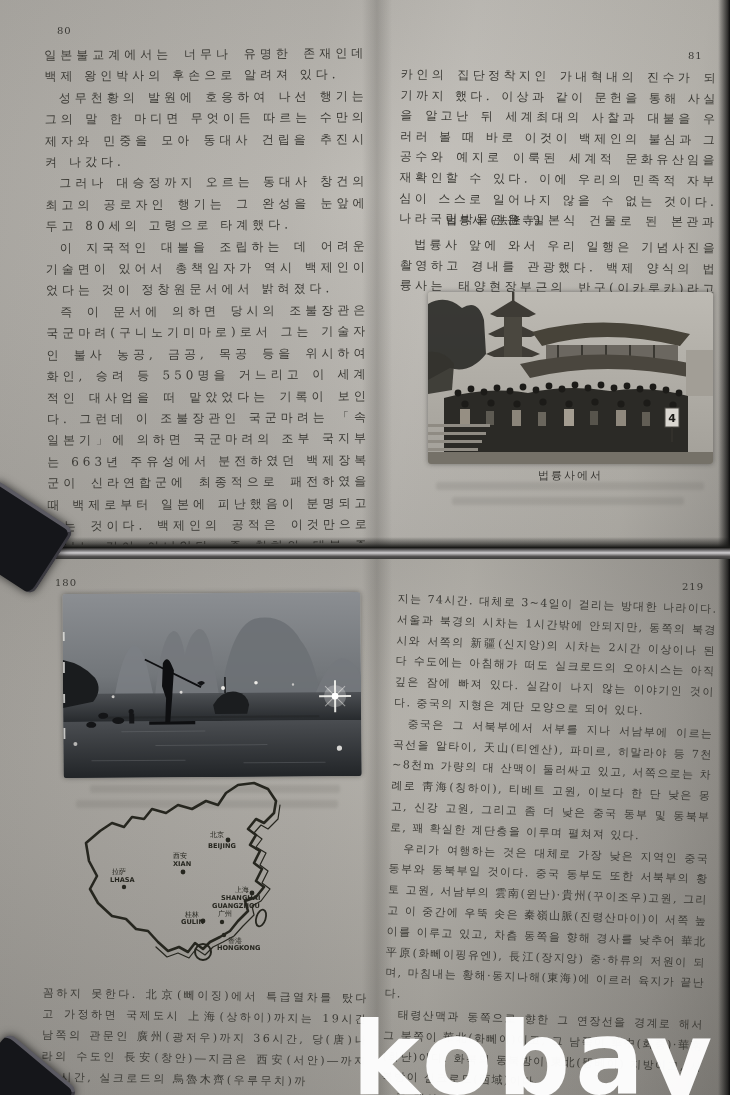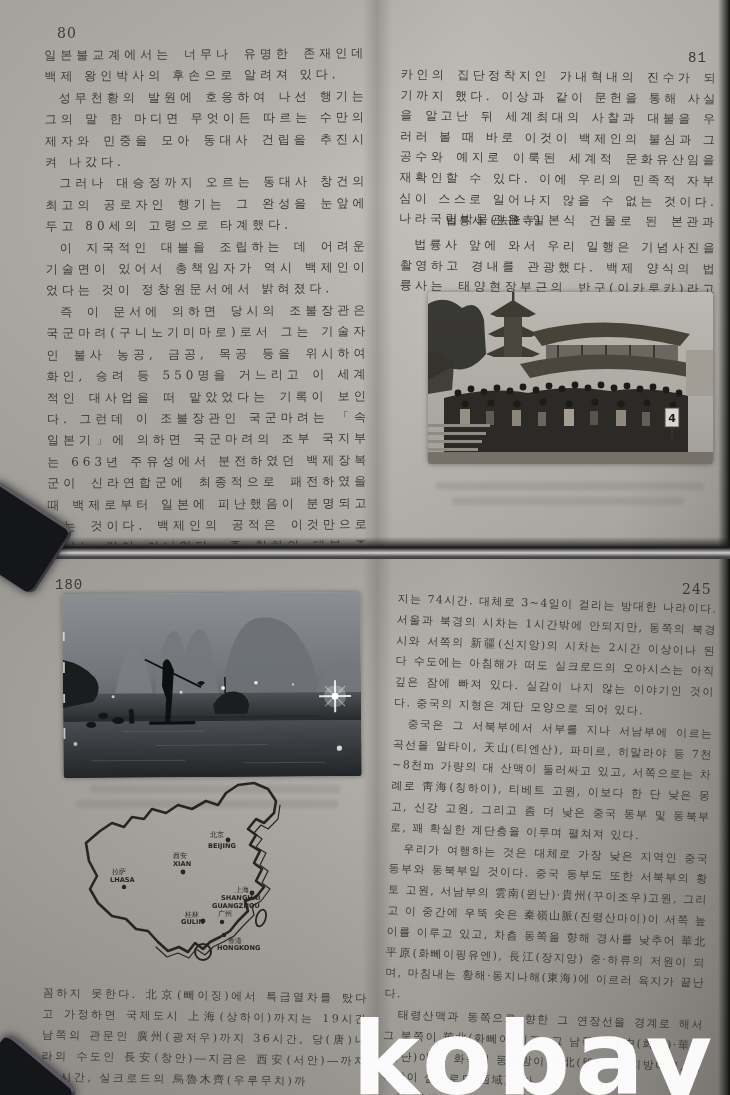--- a/index.html
+++ b/index.html
@@ -21,21 +21,21 @@
     background:linear-gradient(90deg,rgba(10,10,10,0) 0%,rgba(10,10,10,0.75) 80%,#0a0a0a 100%);}
   .separator{position:absolute;left:0;top:537px;width:730px;height:22px;z-index:5;
     background:linear-gradient(180deg,rgba(20,20,18,0) 0%,rgba(22,22,20,0.55) 30%,#1a1a18 48%,
                #8f8d8f 64%,#cfcdcf 72%,#555353 88%,#3a3a38 100%);}
   
   .corner-object{position:absolute;background:#15161a;border-radius:9px;
     border-top:4px solid #5b5a62;border-right:3px solid #3c3b42;box-shadow:0 0 10px rgba(0,0,0,0.7);}
   .corner-object.a{left:-34px;top:498px;width:92px;height:74px;transform:rotate(33deg);z-index:6;}
   .corner-object.b{left:-30px;top:1051px;width:88px;height:84px;transform:rotate(40deg);z-index:6;}
   
-  .pagenum{position:absolute;font-size:14px;color:#3a3935;letter-spacing:1px;}
+  .pagenum{position:absolute;font-size:10px;color:#3a3935;letter-spacing:1px;}
   .tblock{position:absolute;color:#3b3a35;text-align:justify;word-break:break-all;overflow:hidden;}
   .tblock p{margin:0;text-indent:14px;}
   .tblock p.noind{text-indent:0;}
   .t80{left:46px;top:44px;width:323px;font-size:12px;line-height:21.4px;letter-spacing:4px;
        max-height:500px;transform:rotate(-0.4deg);}
   .t81a{left:400px;top:66px;width:318px;font-size:12px;line-height:20.6px;letter-spacing:3.4px;
        max-height:168px;transform:rotate(0.7deg);}
   .t81b{left:400px;top:236px;width:318px;font-size:12px;line-height:20.6px;letter-spacing:3.4px;
        max-height:58px;transform:rotate(0.7deg);}
   .heading81{position:absolute;left:446px;top:213px;font-size:11px;color:#33322e;letter-spacing:2px;}
@@ -67,21 +67,21 @@
     <div class="pagenum" style="left:57px;top:25px;">80</div>
     <div class="tblock t80">
       <p class="noind">일본불교계에서는 너무나 유명한 존재인데 백제 왕인박사의 후손으로 알려져 있다.</p>
       <p>성무천황의 발원에 호응하여 나선 행기는 그의 말 한 마디면 무엇이든 따르는 수만의 제자와 민중을 모아 동대사 건립을 추진시켜 나갔다.</p>
       <p>그러나 대승정까지 오르는 동대사 창건의 최고의 공로자인 행기는 그 완성을 눈앞에 두고 80세의 고령으로 타계했다.</p>
       <p>이 지국적인 대불을 조립하는 데 어려운 기술면이 있어서 총책임자가 역시 백제인이었다는 것이 정창원문서에서 밝혀졌다.</p>
       <p>즉 이 문서에 의하면 당시의 조불장관은 국군마려(구니노기미마로)로서 그는 기술자인 불사 농공, 금공, 목공 등을 위시하여 화인, 승려 등 550명을 거느리고 이 세계적인 대사업을 떠 맡았었다는 기록이 보인다. 그런데 이 조불장관인 국군마려는 「속일본기」에 의하면 국군마려의 조부 국지부는 663년 주유성에서 분전하였던 백제장복군이 신라연합군에 최종적으로 패전하였을 때 백제로부터 일본에 피난했음이 분명되고 있는 것이다. 백제인의 공적은 이것만으로 끝나는 것이 아니었다. 즉 천하의 대불 주조가 거의 끝날 무렵 일본조정은 큰 고민에 봉착했다. 그것은 대불을 도금할 황금이 크게 부족했기 때문이었다. 속수무책인 채 조정은 안타까울 뿐이었다. 이때 일본 동북의 개척임무를 띠고 육오의 다하성에 있었던 백제왕족 경복은 우수한 채금기술로 관내에서 황금 칠백근을 얻어냈다. 이 소식을 들은 조야는 그야말로 경탄하고 환희에 들끓었다. 얼마나 기뻤던지 성무천황은 큰 대불 앞에서 삼사의 신민을 뒤가까지 하였다고 속일본기는 당시의 광경을 알려주고 있다.</p>
 
     </div>
 
-    <div class="pagenum" style="left:688px;top:50px;font-family:Liberation Mono, monospace;">81</div>
+    <div class="pagenum" style="left:688px;top:50px;">81</div>
     <div class="tblock t81a">
       <p class="noind">카인의 집단정착지인 가내혁내의 진수가 되기까지 했다. 이상과 같이 문헌을 통해 사실을 알고난 뒤 세계최대의 사찰과 대불을 우러러 볼 때 바로 이것이 백제인의 불심과 그 공수와 예지로 이룩된 세계적 문화유산임을 재확인할 수 있다. 이에 우리의 민족적 자부심이 스스로 일어나지 않을 수 없는 것이다. 나라국립박물관은 일본식 건물로 된 본관과 서양식의 별관으로 이루어져 있는데 고대미술 애호가들이 즐겨 찾으며 특히 불교미술은 거의 완벽하게 전시되어 있다</p>
     </div>
     <div class="heading81">법륭사 (法隆寺)</div>
     <div class="tblock t81b">
       <p>법륭사 앞에 와서 우리 일행은 기념사진을 촬영하고 경내를 관광했다. 백제 양식의 법륭사는 태양현장부근의 반구(이카루카)라고도 불리는데 이 법륭사는 태령시내의 7대사찰 중 하나이며 사원은 서원과 동원의 둘로 구획되어 있다. 법륭사의 창건은 금당의 약사불의 광배의 명문에 의하면 607년(추고15)</p>
     </div>
 
     <div class="plate" style="left:428px;top:292px;width:285px;height:172px;">
       <svg width="285" height="172" viewBox="0 0 285 172">
@@ -165,34 +165,35 @@
         </g>
         <rect x="0" y="160" width="285" height="12" fill="#757168"></rect>
 
         <g>
           <rect x="237" y="116" width="14" height="19" fill="#dad7d1" stroke="#4c4a44" stroke-width="1"></rect>
           <text x="244" y="130" text-anchor="middle" font-size="11" font-weight="bold" font-family="DejaVu Sans, sans-serif" fill="#1d1c19">4</text>
           <line x1="244" y1="135" x2="244" y2="150" stroke="#35332e" stroke-width="1.6"></line>
         </g>
       </svg>
     </div>
+    <div class="caption">법륭사에서</div>
 
     <div class="ghost" style="left:436px;top:482px;width:268px;height:8px;"></div>
     <div class="ghost" style="left:452px;top:497px;width:232px;height:8px;"></div>
 
     <div class="edge-right"></div>
   </section>
 
   <div class="separator"></div>
   <div class="corner-object a"></div>
 
   <section class="spread bottom">
     <div class="gutter"></div>
 
-    <div class="pagenum" style="left:55px;top:18px;font-family:Liberation Mono, monospace;">180</div>
+    <div class="pagenum" style="left:55px;top:18px;">180</div>
 
     <div class="plate" style="left:63px;top:34px;width:298px;height:184px;transform:rotate(-0.4deg);">
       <svg width="298" height="184" viewBox="0 0 298 184">
         <defs>
           <linearGradient id="mist" x1="0" y1="0" x2="0" y2="1">
             <stop offset="0" stop-color="#8b8e92"></stop>
               <stop offset="0.45" stop-color="#72767a"></stop>
             <stop offset="0.7" stop-color="#53575b"></stop>
               <stop offset="1" stop-color="#2e3135"></stop>
           </linearGradient>
@@ -315,21 +316,21 @@
           <text x="188" y="164" font-size="7">香港</text>
           <text x="177" y="171" font-size="6.6" font-weight="bold">HONGKONG</text>
         </g>
       </svg>
     </div>
 
     <div class="tblock t180">
       <p class="noind">꼼하지 못한다. 北京(뻬이징)에서 특급열차를 탔다고 가정하면 국제도시 上海(상하이)까지는 19시간 남쪽의 관문인 廣州(광저우)까지 36시간, 당(唐)나라의 수도인 長安(창안)―지금은 西安(서안)―까지 18시간, 실크로드의 烏魯木齊(우루무치)까</p>
     </div>
 
-    <div class="pagenum" style="left:682px;top:22px;">245</div>
+    <div class="pagenum" style="left:682px;top:22px;">219</div>
     <div class="tblock t181">
       <p class="noind">지는 74시간. 대체로 3~4일이 걸리는 방대한 나라이다. 서울과 북경의 시차는 1시간밖에 안되지만, 동쪽의 북경시와 서쪽의 新疆(신지앙)의 시차는 2시간 이상이나 된다 수도에는 아침해가 떠도 실크로드의 오아시스는 아직 깊은 잠에 빠져 있다. 실감이 나지 않는 이야기인 것이다. 중국의 지형은 계단 모양으로 되어 있다.</p>
       <p>중국은 그 서북부에서 서부를 지나 서남부에 이르는 곡선을 알타이, 天山(티엔산), 파미르, 히말라야 등 7천~8천m 가량의 대 산맥이 둘러싸고 있고, 서쪽으로는 차례로 靑海(칭하이), 티베트 고원, 이보다 한 단 낮은 몽고, 신강 고원, 그리고 좀 더 낮은 중국 동부 및 동북부로, 꽤 확실한 계단층을 이루며 펼쳐져 있다.</p>
       <p>우리가 여행하는 것은 대체로 가장 낮은 지역인 중국 동부와 동북부일 것이다. 중국 동부도 또한 서북부의 황토 고원, 서남부의 雲南(윈난)·貴州(꾸이조우)고원, 그리고 이 중간에 우뚝 솟은 秦嶺山脈(진령산마이)이 서쪽 높이를 이루고 있고, 차츰 동쪽을 향해 경사를 낮추어 華北平原(화뻬이핑유엔), 長江(장지앙) 중·하류의 저원이 되며, 마침내는 황해·동지나해(東海)에 이르러 육지가 끝난다.</p>
       <p>태령산맥과 동쪽으로 향한 그 연장선을 경계로 해서 그 북쪽이 華北(화뻬이)이고, 그 남쪽이 華中(화중)·華南(화난)이다. 화북의 동북방이 東北(뚱베이) 지방이고, 서북방이 실크로드(西域)이다</p>
       <p>두 개의 큰 강의 위치를 머리 속에 그려보자. 화중·화남을 대표하는 큰 강이 長江이다. 한국에서는 이 강을 양자강(揚子江(양쯔지앙))이라고 부르지만, 중국에서는 長江이라고 부른다. 옛날 장강 하류의 흐름이 현재의 江蘇省(지앙쑤성) 揚州市(양조우스)의 남쪽의 揚子(양쯔)라고 하는 도시를 지나고 있었기 때문에 이 부근의 長江을 양자강이라고 불렀다 한다.</p>
     </div>
 
     <div class="edge-right"></div>
   </section>

